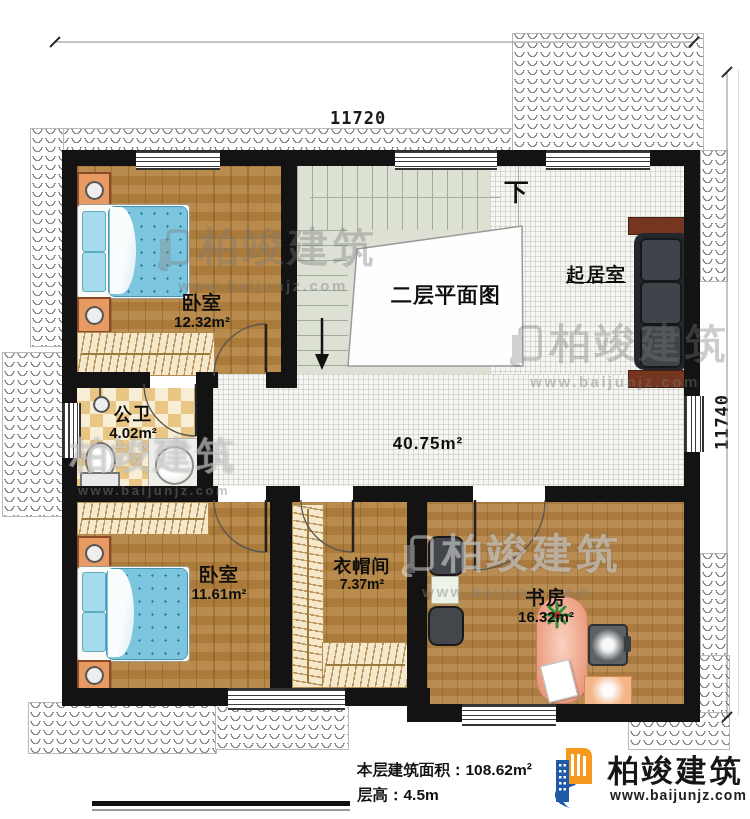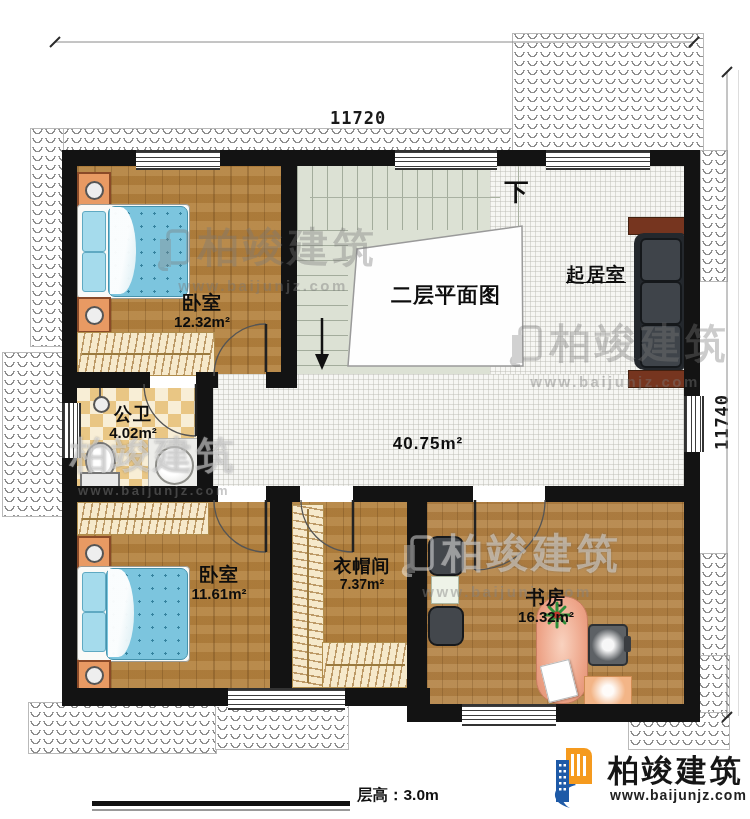--- a/index.html
+++ b/index.html
@@ -322,22 +322,25 @@
         <rect x="12" y="14" width="11" height="28" fill="#eee" opacity=".7"></rect>
       </svg>
       <span class="wm-brand">柏竣建筑</span>
     </div>
     <div class="wm-url">www.baijunjz.com</div>
   </div>
 
   <div class="abs" style="left:92px;top:801px;width:258px;height:5px;background:#111;z-index:60;"></div>
   <div class="abs" style="left:92px;top:809px;width:258px;height:2px;background:#999;z-index:60;"></div>
 
+  <div class="abs tb-info" style="left:357px;top:760px;">
+    <span>本层建筑面积：</span><span>108.62m²</span>
+  </div>
   <div class="abs tb-info" style="left:357px;top:785px;">
-    <span>层高：</span><span>3.0m</span>
+    <span>层高：</span><span>4.5m</span>
   </div>
 
   <svg class="abs" style="left:540px;top:744px;z-index:60;" width="64" height="68" viewBox="0 0 64 68">
     <path d="M30,36 C12,42 8,58 30,64 C18,57 20,45 36,41 Z" fill="#1e5aa7"></path>
     <path d="M26,4 h18 a8,8 0 0 1 8,8 v28 h-26 z" fill="#f59a1e"></path>
     <rect x="31" y="10" width="3" height="22" fill="#fff"></rect>
     <rect x="37" y="10" width="3" height="22" fill="#fff"></rect>
     <rect x="43" y="12" width="3" height="20" fill="#fff"></rect>
     <rect x="16" y="16" width="13" height="42" fill="#1e5aa7"></rect>
     <g fill="#fff">

